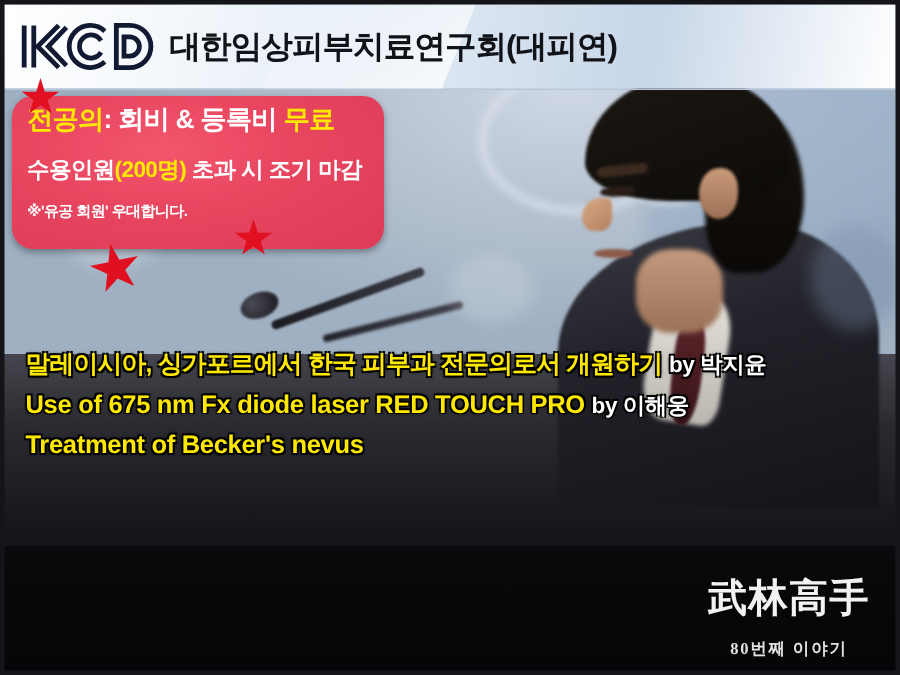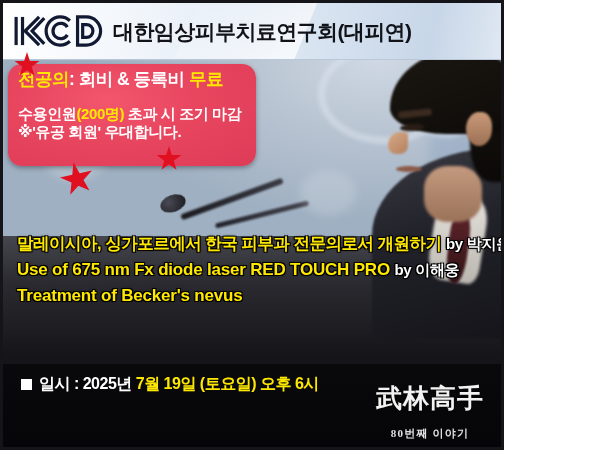--- a/index.html
+++ b/index.html
@@ -6,21 +6,21 @@
     margin: 0;
     padding: 0;
     background: #ffffff;
   }
   body {
     font-family: "Liberation Sans", "DejaVu Sans", sans-serif;
   }
 
   #poster {
     position: relative;
-    width: 504px;
+    width: 600px;
     height: 450px;
     overflow: hidden;
     background: #0a0a0c;
   }
 
   
   .photo-layer {
     position: absolute;
     inset: 0;
     overflow: hidden;
@@ -263,21 +263,21 @@
     background: radial-gradient(ellipse at 40% 35%, #f2566d 0%, #e8455f 45%, #dd3b57 100%);
     border-radius: 14px;
     box-shadow: 0 2px 5px rgba(0,0,0,0.35);
     z-index: 25;
     padding: 5px 8px 0 10px;
     box-sizing: border-box;
   }
   .callout-line { white-space: nowrap; line-height: 1.18; }
   .cl1 { font-size: 17.5px; font-weight: 900; color: #ffffff; letter-spacing: -0.5px; }
   .cl2 { font-size: 15px;   font-weight: 800; color: #ffffff; letter-spacing: -0.4px; margin-top: 15px;}
-  .cl3 { font-size: 15px;   font-weight: 800; color: #ffffff; letter-spacing: -0.4px; margin-top: 1px;}
+  .cl3 { font-size: 10px;   font-weight: 800; color: #ffffff; letter-spacing: -0.4px; margin-top: 14px;}
   .hl { color: #ffe800; }
   .star-shape {
     width: 26px; height: 26px;
     background: #e01020;
     clip-path: polygon(50% 0%, 61% 35%, 98% 35%, 68% 57%, 79% 91%, 50% 70%, 21% 91%, 32% 57%, 2% 35%, 39% 35%);
     filter: drop-shadow(0 1px 1px rgba(0,0,0,0.4));
   }
   .star-a { position: absolute; left: 14px; top: 52px; z-index: 30; }
   .star-b { position: absolute; left: 156px; top: 146px; z-index: 30; }
   .star-c { position: absolute; left: 60px; top: 162px; z-index: 30; transform: rotate(-12deg); }
@@ -473,23 +473,20 @@
       <span class="prog-topic en">Use of 675 nm Fx diode laser RED TOUCH PRO</span>
       <span class="prog-by">by 이해웅</span>
     </div>
     <div class="prog-line">
       <span class="prog-topic en">Treatment of Becker's nevus</span>
       <span class="prog-by"></span>
     </div>
   </div>
 
   <div class="footer">
-    <div class="foot-line">
-      <span class="bullet"></span><span>일시 : </span><span>2025년 </span><span class="fhl">7월 19일 (토요일) 오후 6시</span>
-    </div>
   </div>
 
   <div class="watermark">
     <div class="wm-big">武林高手</div>
     <div class="wm-small">80번째 이야기</div>
   </div>
 
   <div class="frame"></div>
 </div>
 

